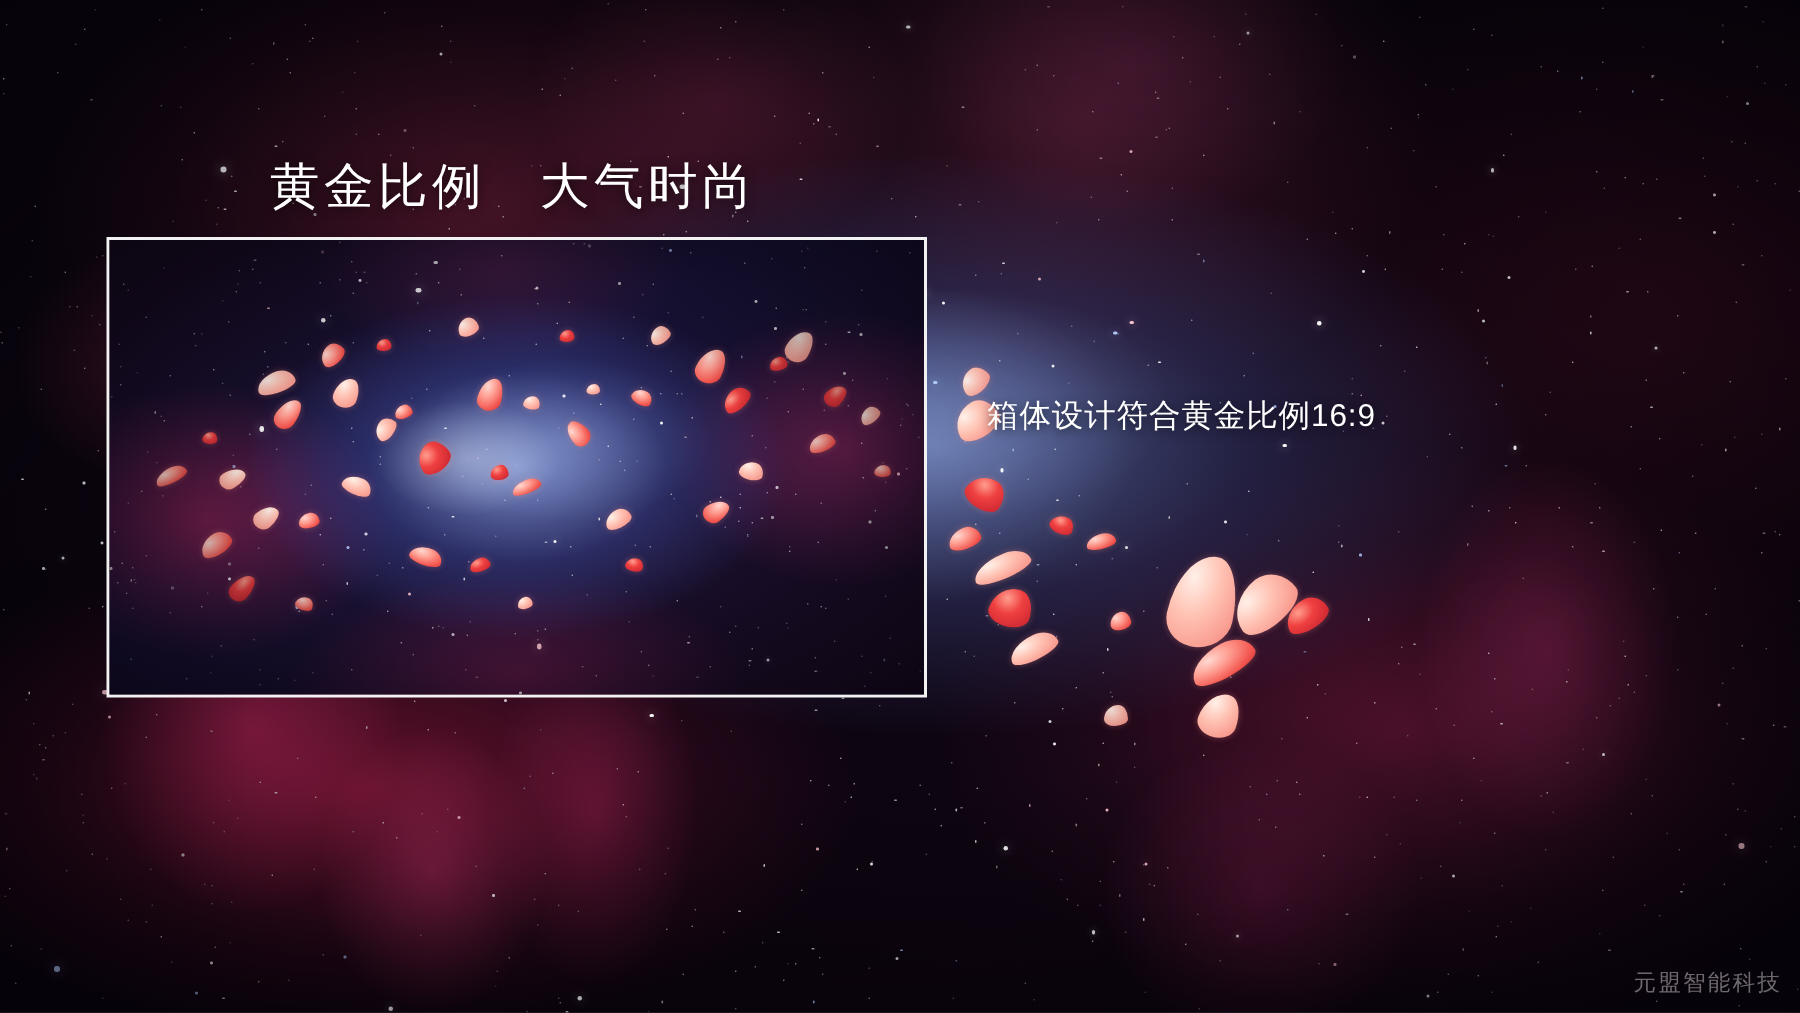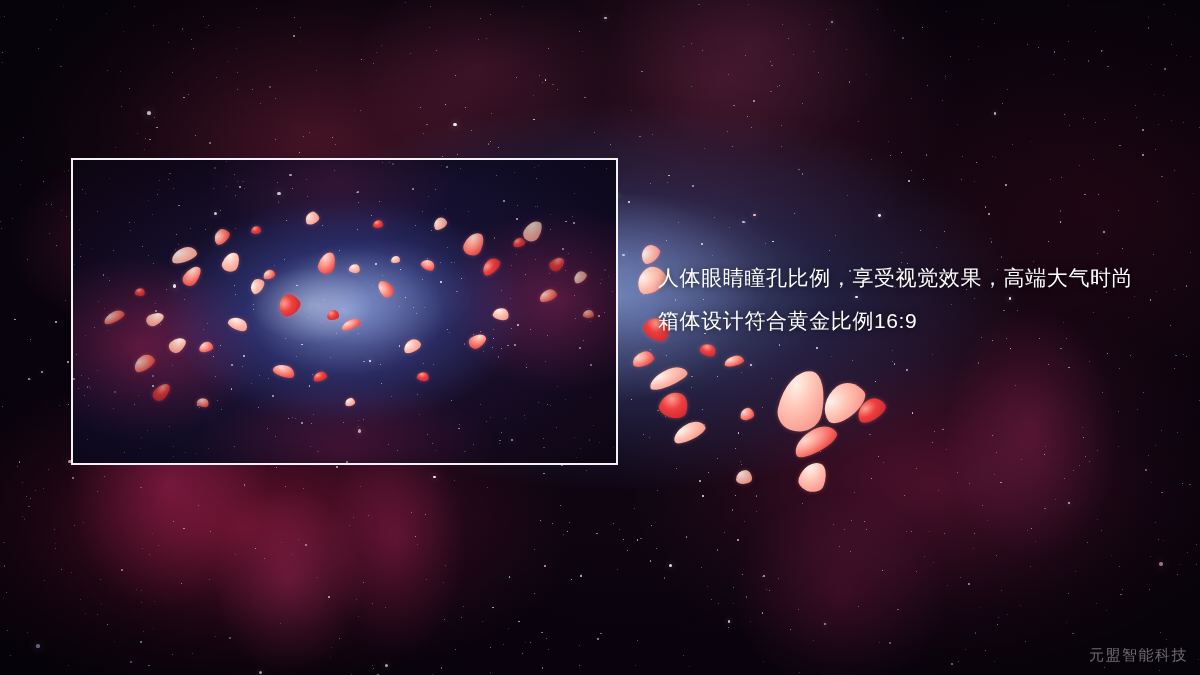--- a/index.html
+++ b/index.html
@@ -1064,20 +1064,21 @@
       <div class="petal pale" style="left:800px;top:462px;width:26px;height:30px;transform:rotate(20deg);opacity:1"></div>
       <div class="petal " style="left:724px;top:356px;width:20px;height:10px;transform:rotate(-12deg);opacity:1"></div>
       <div class="petal deep" style="left:700px;top:344px;width:16px;height:12px;transform:rotate(25deg);opacity:1"></div>
       <div class="petal pale" style="left:636px;top:268px;width:30px;height:24px;transform:rotate(-30deg);opacity:1"></div>
       <div class="petal deep" style="left:644px;top:318px;width:26px;height:22px;transform:rotate(35deg);opacity:1"></div>
       <div class="petal " style="left:632px;top:352px;width:22px;height:14px;transform:rotate(-18deg);opacity:1"></div>
       <div class="petal pale" style="left:736px;top:470px;width:16px;height:14px;transform:rotate(0deg);opacity:0.9"></div>
       <div class="petal pale" style="left:640px;top:246px;width:20px;height:16px;transform:rotate(-40deg);opacity:0.95"></div>
     </div>
 
+  <div id="slide-title">黄金比例　大气时尚</div>
 
   <div id="photo-frame">
     <div class="inner-nebula"></div>
     <div class="inner-core"></div>
     <div class="stars" id="photo-stars">
         <span style="left:75.1px;top:95.4px;width:1.0px;height:1.0px;background:rgba(255,255,255,0.38);"></span>
         <span style="left:10.7px;top:234.5px;width:1.4px;height:1.4px;background:rgba(255,255,255,0.65);"></span>
         <span style="left:373.3px;top:5.7px;width:1.9px;height:1.9px;background:rgba(180,205,255,0.89);"></span>
         <span style="left:284.5px;top:173.2px;width:1.0px;height:1.0px;background:rgba(255,255,255,0.45);"></span>
         <span style="left:407.2px;top:170.5px;width:0.8px;height:0.8px;background:rgba(255,255,255,0.72);"></span>
@@ -1444,19 +1445,18 @@
         <div class="petal " style="left:510px;top:150px;width:11px;height:8px;transform:rotate(5deg);opacity:1"></div>
         <div class="petal pale" style="left:176px;top:120px;width:16px;height:12px;transform:rotate(-50deg);opacity:1"></div>
         <div class="petal " style="left:124px;top:238px;width:12px;height:9px;transform:rotate(20deg);opacity:1"></div>
         <div class="petal pale" style="left:272px;top:238px;width:10px;height:8px;transform:rotate(-10deg);opacity:1"></div>
         <div class="petal deep" style="left:344px;top:212px;width:12px;height:9px;transform:rotate(15deg);opacity:1"></div>
       </div>
     <div class="inner-vig"></div>
   </div>
 
   <div id="feature-text">
-    <div class="line">人体眼睛瞳孔比例，享受视觉效果，高端大气时尚</div>
     <div class="line">箱体设计符合黄金比例16:9</div>
   </div>
 
   <div id="watermark">元盟智能科技</div>
 
 </div>
 
 </body></html>

